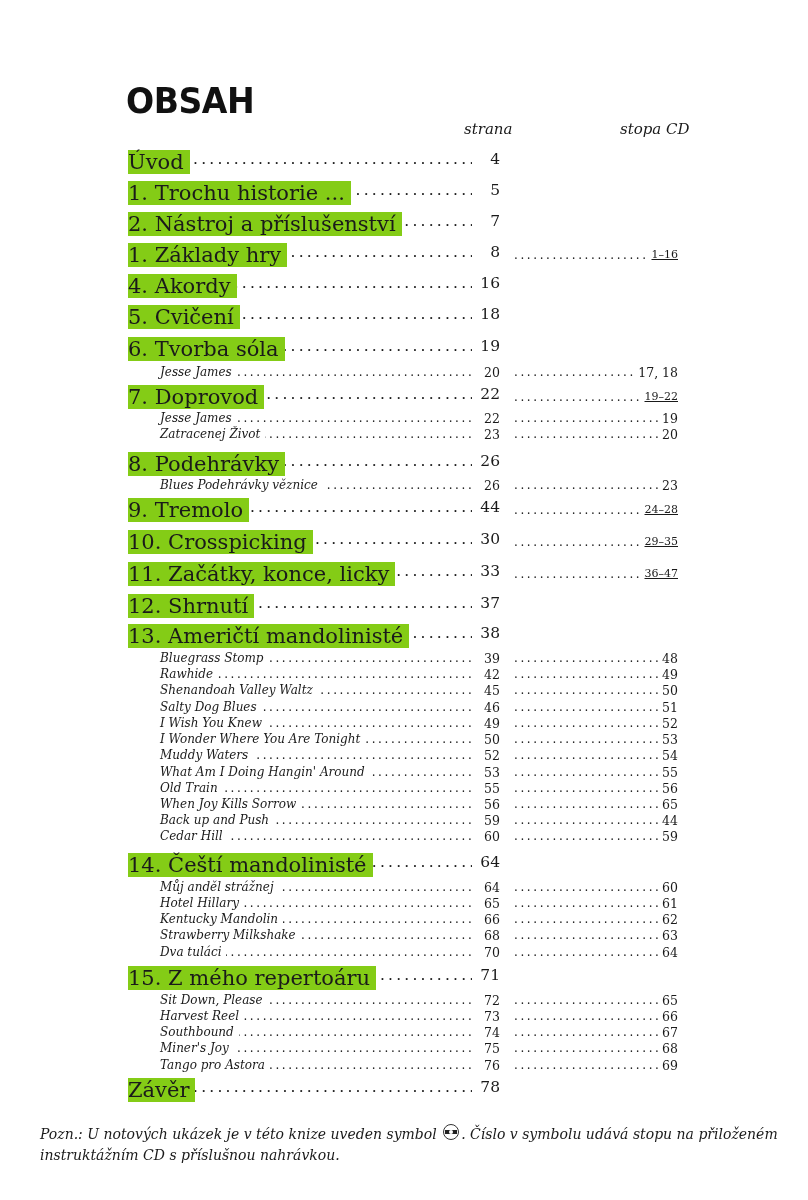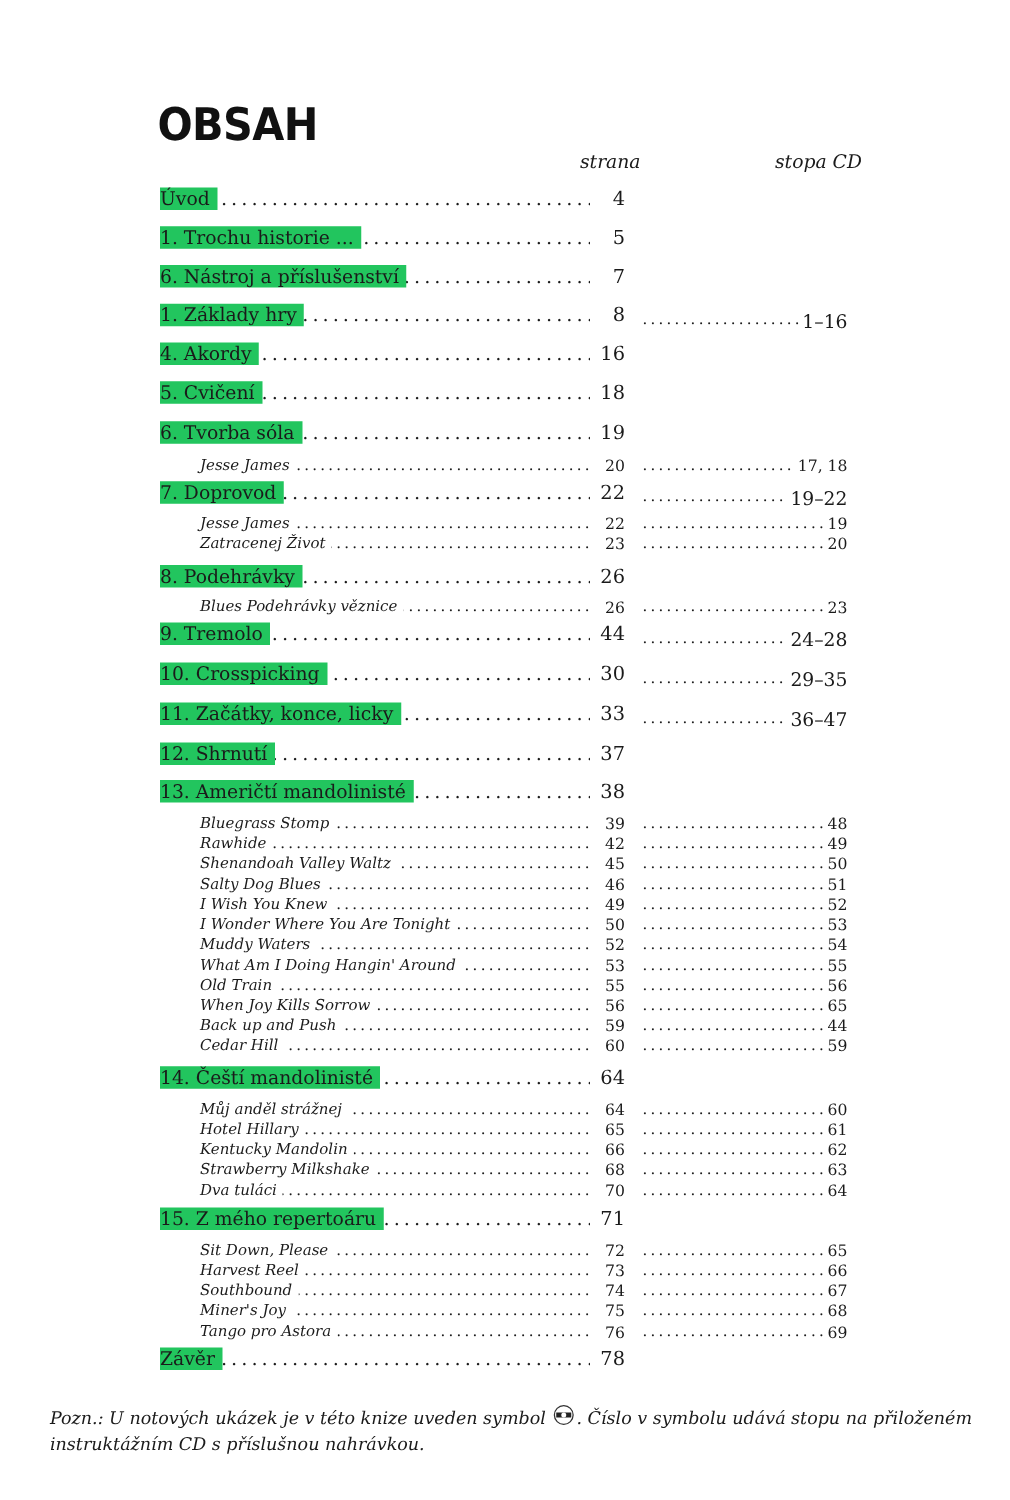--- a/index.html
+++ b/index.html
@@ -3,31 +3,31 @@
 <meta charset="utf-8">
 <style>
   html, body { margin:0; padding:0; background:#ffffff; }
   body { width:808px; height:1200px; position:relative; overflow:hidden; color:#1a1a1a; font-family:"DejaVu Serif", serif; }
   .title { position:absolute; left:126px; top:80px; font-family:"DejaVu Sans", sans-serif; font-weight:bold; font-size:36px; letter-spacing:-0.5px; transform:scaleX(0.92); transform-origin:left; color:#111; }
   .colhead { position:absolute; top:120px; font-style:italic; font-size:15px; font-family:"DejaVu Serif", serif; }
   .col-strana { left:464px; }
   .col-stopa { left:620px; }
   .toc { position:absolute; left:0; top:0; width:808px; }
   .row { position:absolute; left:0; width:808px; height:20px; }
-  .main .lbl { position:absolute; left:128px; font-size:15px; white-space:nowrap; background:#22c55e; padding-right:6px; }
+  .main .lbl { position:absolute; left:128px; font-size:21px; white-space:nowrap; background:#84cc16; padding-right:6px; }
   .main .dots { position:absolute; left:128px; width:344px; overflow:hidden; white-space:nowrap; font-size:15.5px; letter-spacing:3.2px; }
   .main .pg { position:absolute; right:308px; font-size:15.5px; background:#fff; padding-left:3px; }
   .sub .lbl { position:absolute; left:160px; font-size:12px; font-style:italic; font-family:"DejaVu Serif", serif; white-space:nowrap; background:#fff; padding-right:5px; top:3px; }
   .sub .dots { position:absolute; left:160px; width:312px; overflow:hidden; white-space:nowrap; font-size:12px; letter-spacing:2.6px; top:3px; }
   .sub .pg { position:absolute; right:308px; font-size:12.5px; background:#fff; padding-left:3px; top:3px; }
   .cd { position:absolute; left:514px; width:164px; top:3px; height:18px; }
   .cd .cdots { position:absolute; left:0; width:164px; overflow:hidden; white-space:nowrap; font-size:12px; letter-spacing:2.6px; }
   .cd .cval { position:absolute; right:0; font-size:12.5px; background:#fff; padding-left:3px; }
   .main .cd { top:5px; }
-  .main .cd .cval { font-size:15px; }
+  .main .cd .cval { font-size:11px;text-decoration:underline; }
   .note { position:absolute; left:40px; top:1124px; width:740px; font-style:italic; font-size:14px; line-height:21px; font-family:"DejaVu Serif", serif; }
   .cd-sym { display:inline-block; width:14px; height:14px; border:1px solid #333; border-radius:50%; position:relative; vertical-align:-1px; margin:0 2px; }
   .cd-sym::before { content:""; position:absolute; left:1px; right:1px; top:5px; height:4px; background:#222; }
   .cd-sym::after { content:""; position:absolute; left:5px; top:5px; width:4px; height:4px; border-radius:50%; background:#fff; }
 </style>
 </head>
 <body>
 
 <div class="title">OBSAH</div>
 <div class="colhead col-strana">strana</div>
@@ -39,21 +39,21 @@
       <span class="lbl">Úvod</span>
       <span class="pg">4</span>
     </div>
     <div class="row main" style="top: 181px;">
       <span class="dots">........................................................</span>
       <span class="lbl">1. Trochu historie ...</span>
       <span class="pg">5</span>
     </div>
     <div class="row main" style="top: 212px;">
       <span class="dots">........................................................</span>
-      <span class="lbl">6. Nástroj a příslušenství</span>
+      <span class="lbl">2. Nástroj a příslušenství</span>
       <span class="pg">7</span>
     </div>
     <div class="row main" style="top: 243px;">
       <span class="dots">........................................................</span>
       <span class="lbl">1. Základy hry</span>
       <span class="pg">8</span>
       <span class="cd">
         <span class="cdots">........................................................</span>
         <span class="cval">1–16</span>
       </span>

